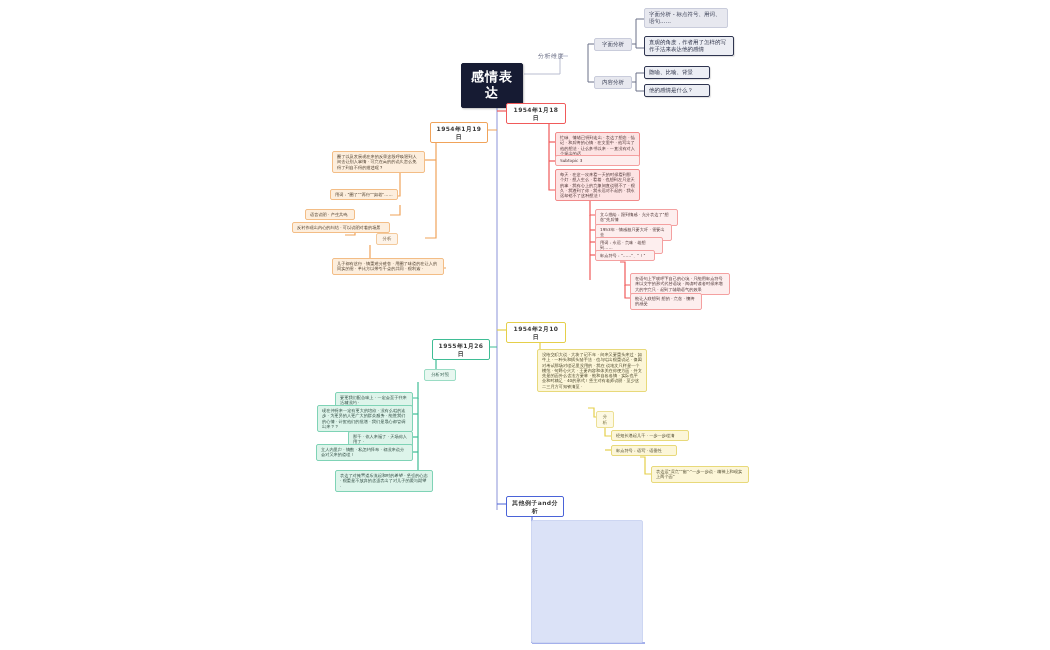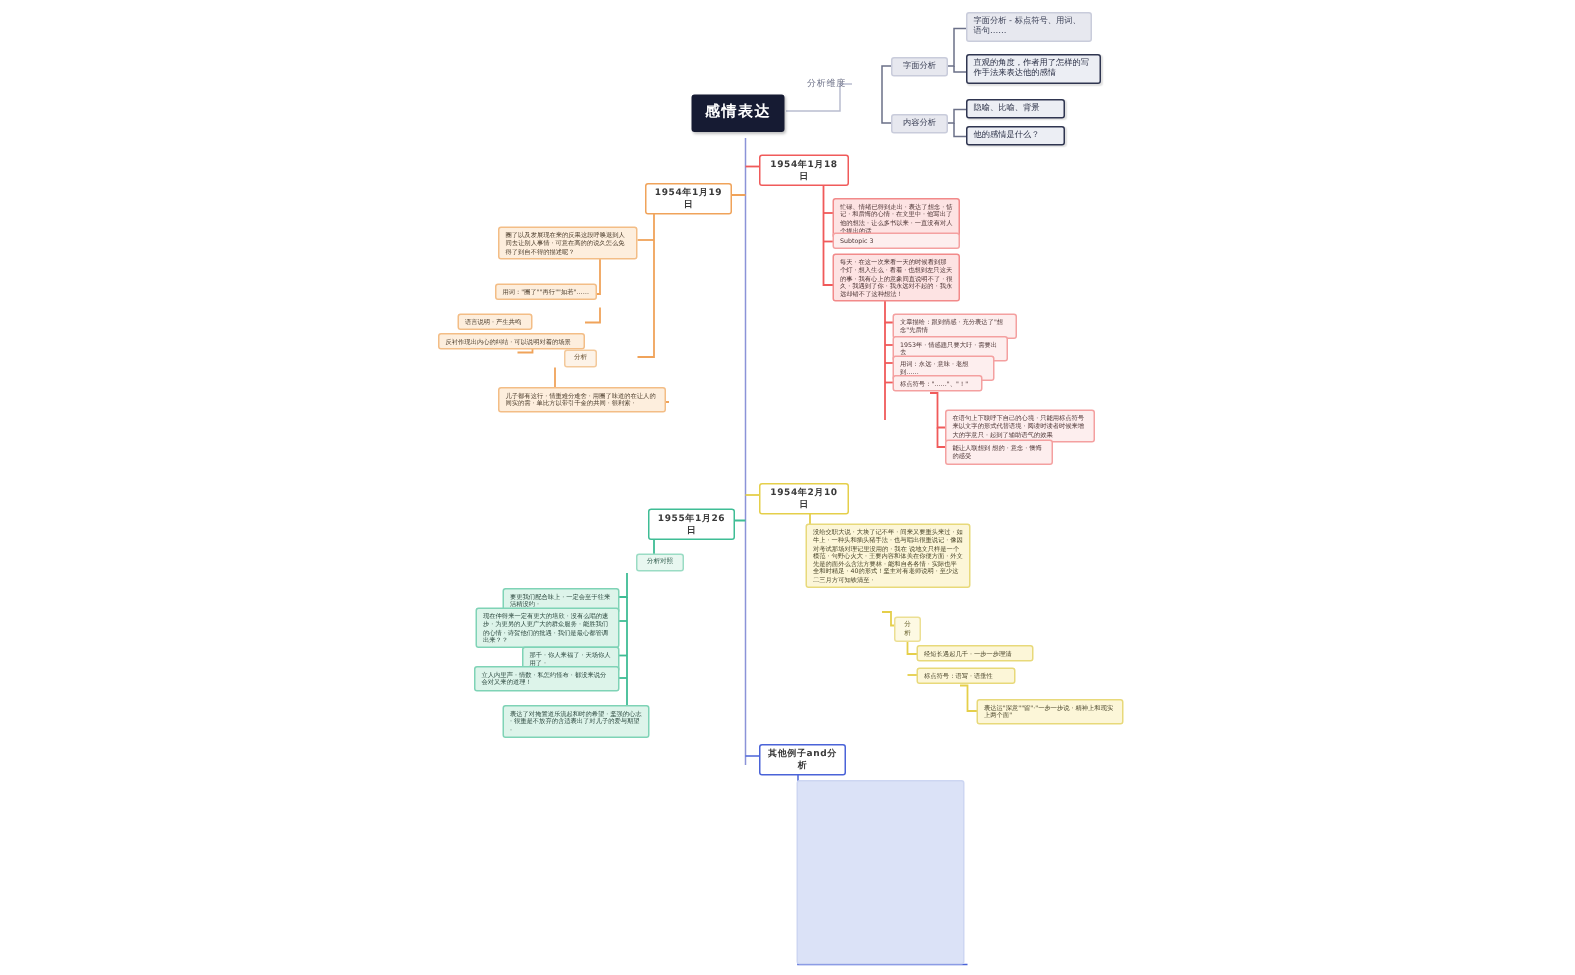--- a/index.html
+++ b/index.html
@@ -22,21 +22,21 @@
     white-space:normal;
     word-break:break-all;
   }
 
   
   .root{
     background:#161b33;
     border:1px solid #161b33;
     color:#ffffff;
     font-weight:bold;
-    font-size:10px;
+    font-size:13px;
     letter-spacing:1px;
     text-align:center;
     padding:5px 8px;
     border-radius:2px;
     box-shadow:1px 1px 2px rgba(0,0,0,.25);
   }
 
   
   .g-plain{color:#6b6f86;font-size:6px;background:transparent;border:none;letter-spacing:.5px;}
   .g-box{background:#e7e8ef;border:1px solid #c9ccdb;color:#3a3f55;font-size:5.5px;}

